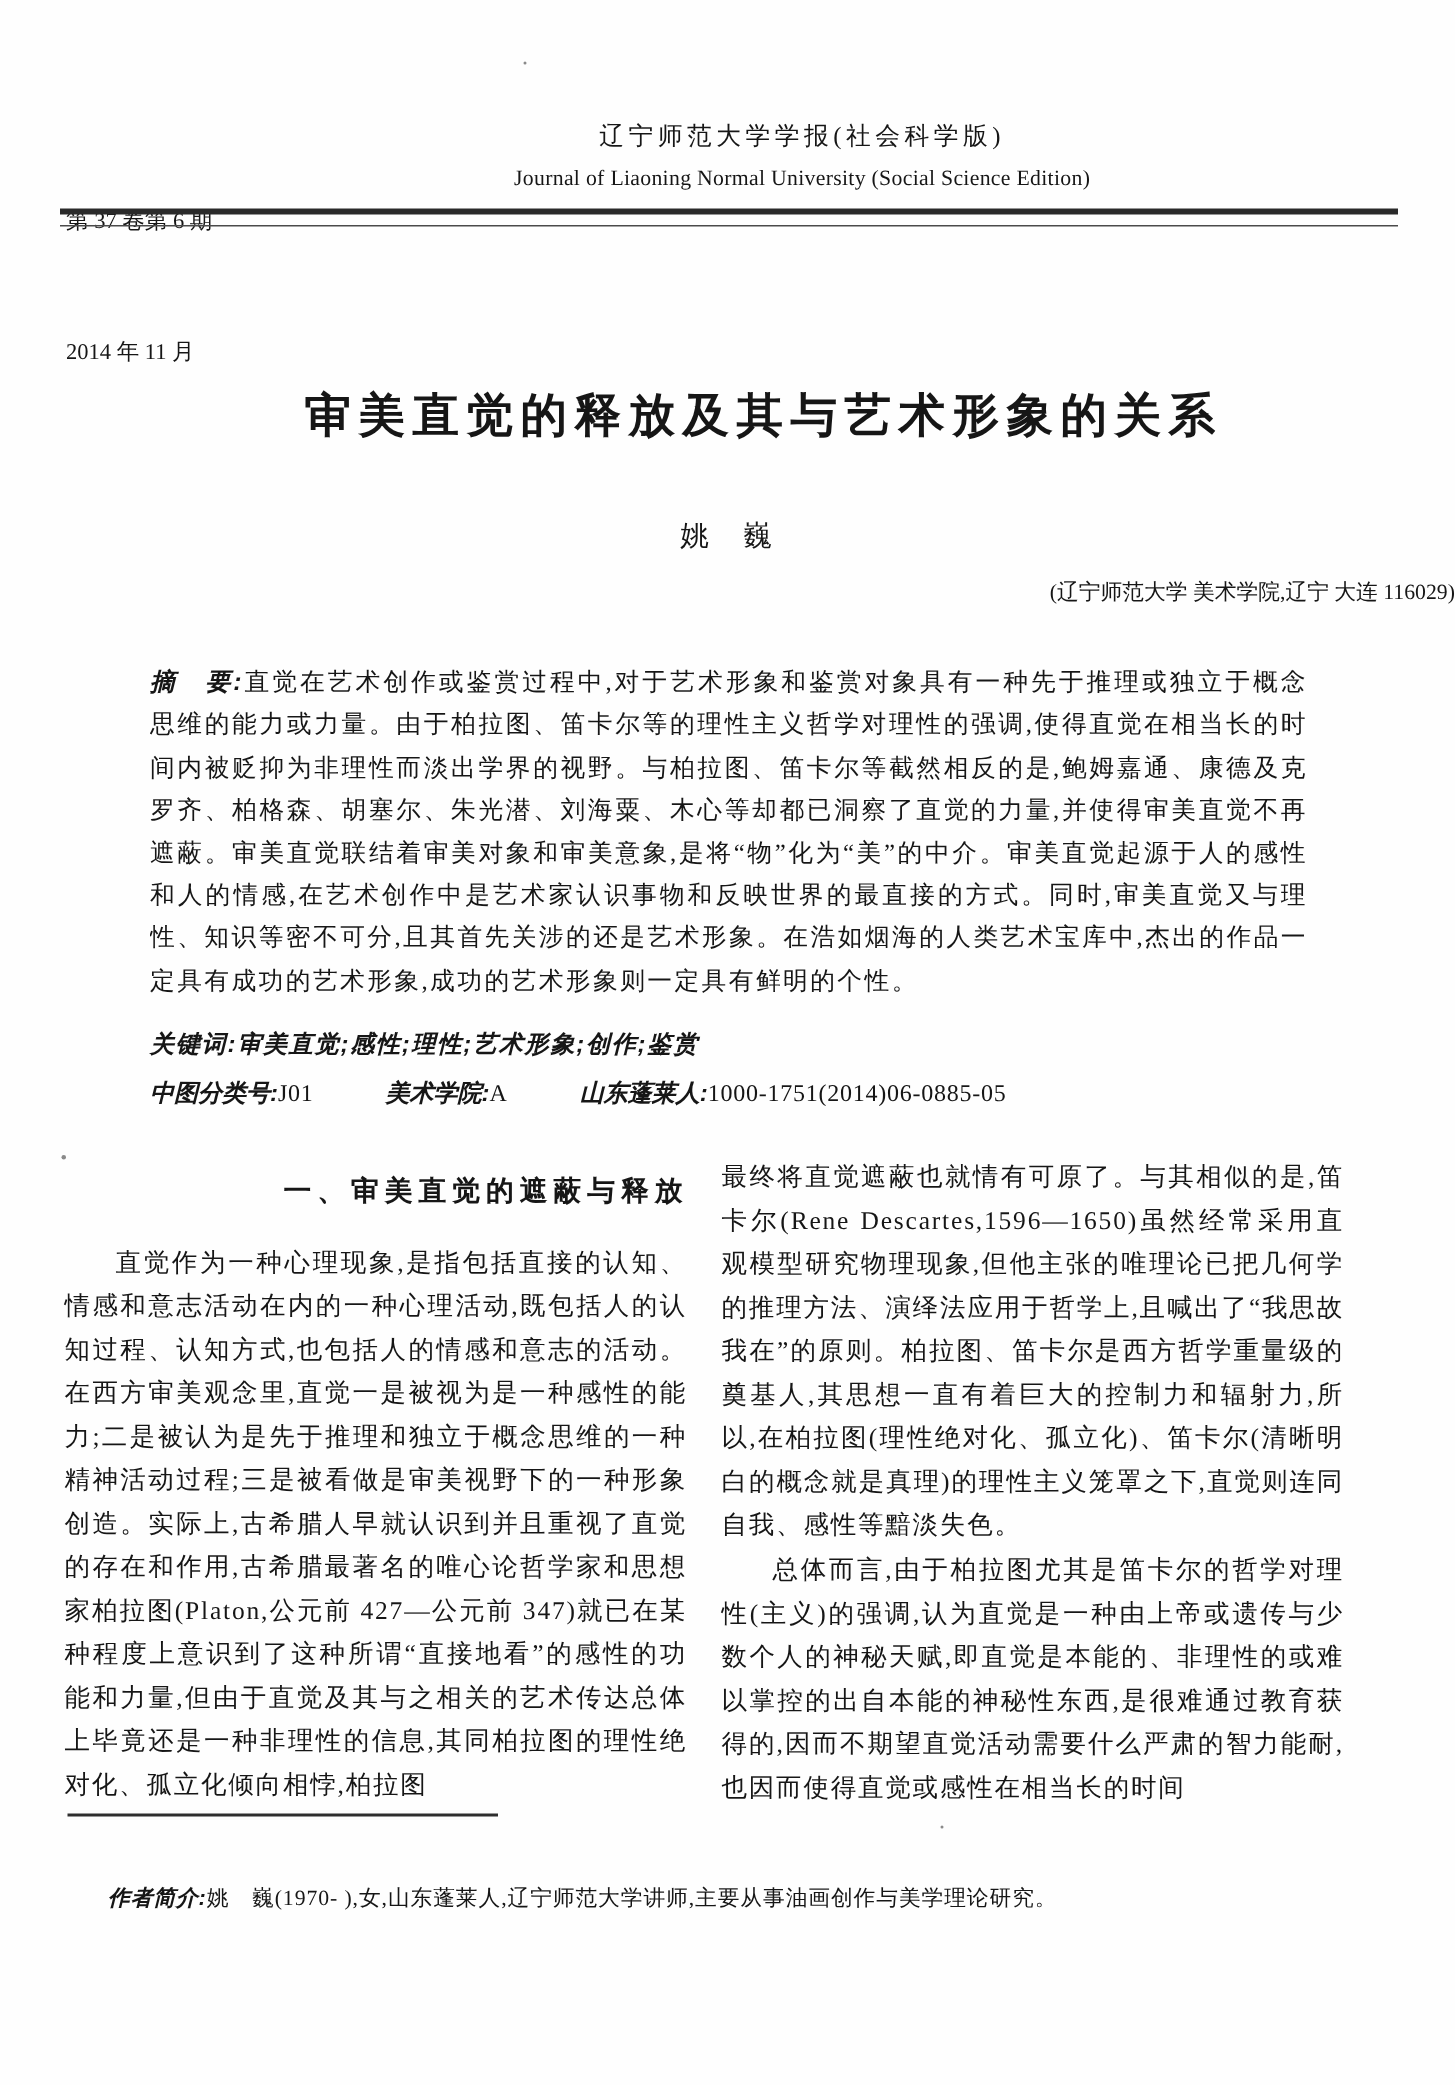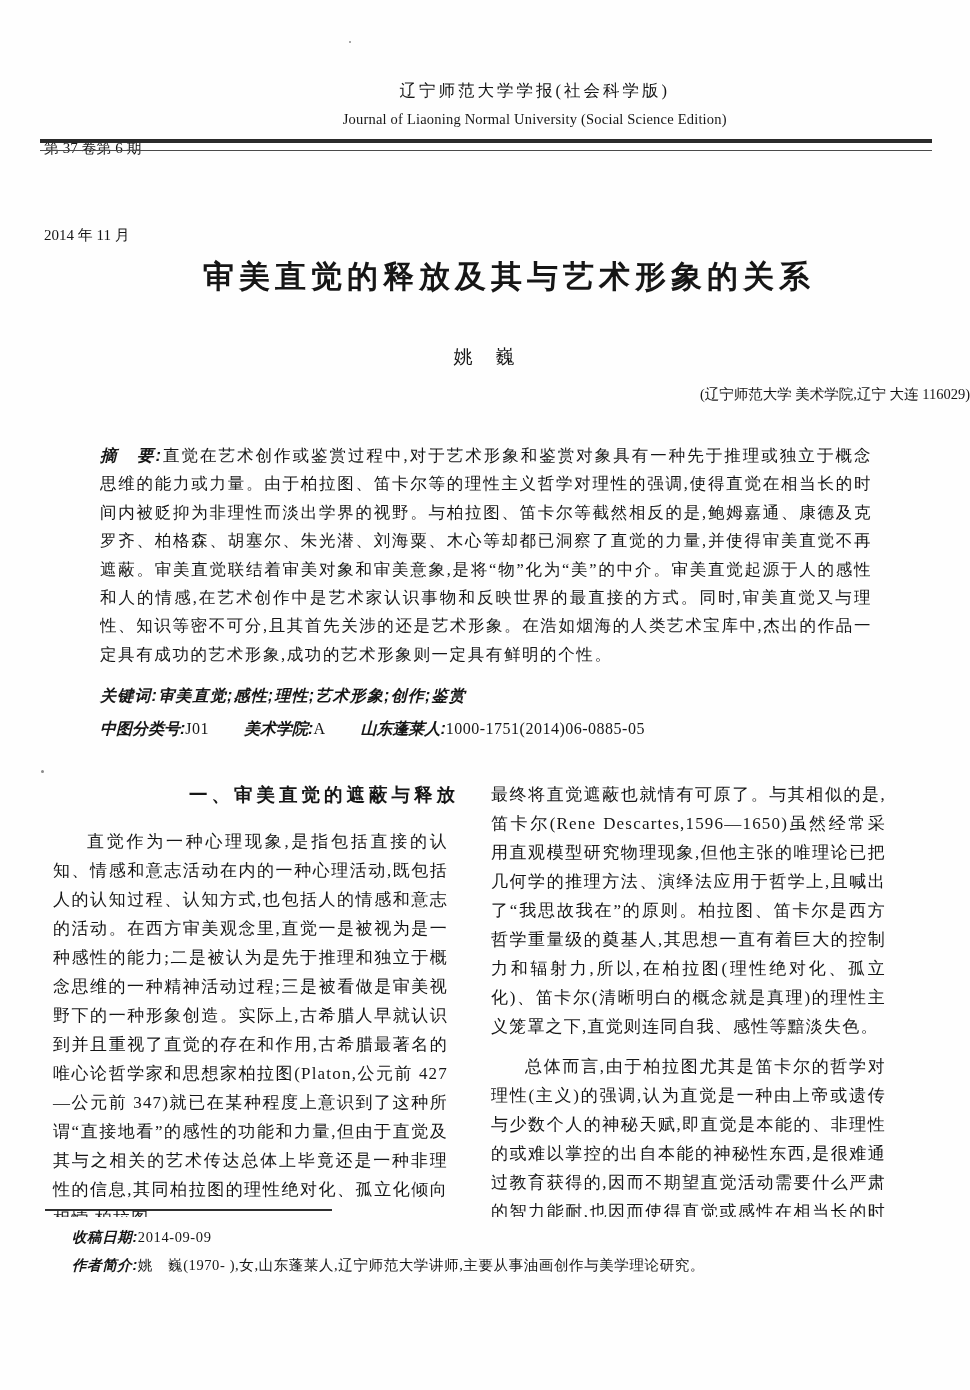--- a/index.html
+++ b/index.html
@@ -77,21 +77,21 @@
     left: 100px; top: 686px; width: 790px;
     font-size: 16px;
     letter-spacing: 1.2px;
     white-space: nowrap;
   }
   .clc-line {
     position: absolute;
     left: 100px; top: 719px; width: 790px;
     font-size: 16px;
     display: flex;
-    gap: 35px;
+    gap: 48px;
     white-space: nowrap;
   }
   .clc-line .val { letter-spacing: 0.5px; }
   
   .col {
     position: absolute;
     font-size: 17px;
     line-height: 29px;
     letter-spacing: 1.2px;
     text-align: justify;
@@ -99,21 +99,21 @@
   }
   .col-left  { left: 42px;  top: 775px; width: 417px; height: 442px; }
   .col-right { left: 480px; top: 769px; width: 417px; height: 448px; }
   .section-heading {
     margin: 6px 0 17px 0;
     text-align: right;
     font-size: 18.5px;
     font-weight: 700;
     letter-spacing: 4px;
   }
-  .col p { margin: 11px; }
+  .col p { margin: 1px; }
   .p-indent { text-indent: 2em; }
   .p-noindent { text-indent: 0; }
   
   .footnote-rule {
     position: absolute;
     left: 45px; top: 1209px; width: 287px;
     border-top: 2px solid #2e2e2e;
   }
   .footer-line {
     position: absolute;
@@ -173,21 +173,20 @@
     <p class="p-indent">直觉作为一种心理现象,是指包括直接的认知、情感和意志活动在内的一种心理活动,既包括人的认知过程、认知方式,也包括人的情感和意志的活动。在西方审美观念里,直觉一是被视为是一种感性的能力;二是被认为是先于推理和独立于概念思维的一种精神活动过程;三是被看做是审美视野下的一种形象创造。实际上,古希腊人早就认识到并且重视了直觉的存在和作用,古希腊最著名的唯心论哲学家和思想家柏拉图(Platon,公元前 427—公元前 347)就已在某种程度上意识到了这种所谓“直接地看”的感性的功能和力量,但由于直觉及其与之相关的艺术传达总体上毕竟还是一种非理性的信息,其同柏拉图的理性绝对化、孤立化倾向相悖,柏拉图</p>
   </div>
 
   <div class="col col-right">
     <p class="p-noindent">最终将直觉遮蔽也就情有可原了。与其相似的是,笛卡尔(Rene Descartes,1596—1650)虽然经常采用直观模型研究物理现象,但他主张的唯理论已把几何学的推理方法、演绎法应用于哲学上,且喊出了“我思故我在”的原则。柏拉图、笛卡尔是西方哲学重量级的奠基人,其思想一直有着巨大的控制力和辐射力,所以,在柏拉图(理性绝对化、孤立化)、笛卡尔(清晰明白的概念就是真理)的理性主义笼罩之下,直觉则连同自我、感性等黯淡失色。</p>
     <p class="p-indent">总体而言,由于柏拉图尤其是笛卡尔的哲学对理性(主义)的强调,认为直觉是一种由上帝或遗传与少数个人的神秘天赋,即直觉是本能的、非理性的或难以掌控的出自本能的神秘性东西,是很难通过教育获得的,因而不期望直觉活动需要什么严肃的智力能耐,也因而使得直觉或感性在相当长的时间</p>
   </div>
 
   <div class="footnote-rule"></div>
 
-  <div class="footer-line l1"><span class="hei">收稿日期:</span><span>2014-09-09</span></div>
 
   <div class="footer-line l2"><span class="hei">作者简介:</span><span>姚　巍(1970- ),女,山东蓬莱人,辽宁师范大学讲师,主要从事油画创作与美学理论研究。</span></div>
 
   <div class="speck s1"></div>
   <div class="speck s2"></div>
   <div class="speck s3"></div>
 
 </div>
 
 </body></html>

